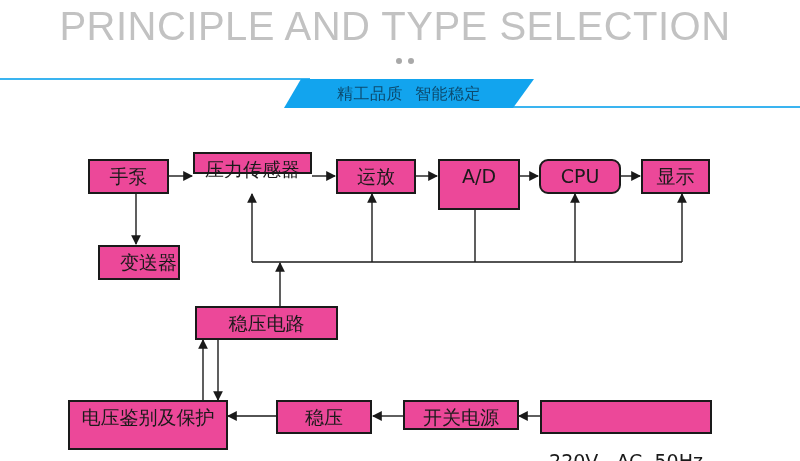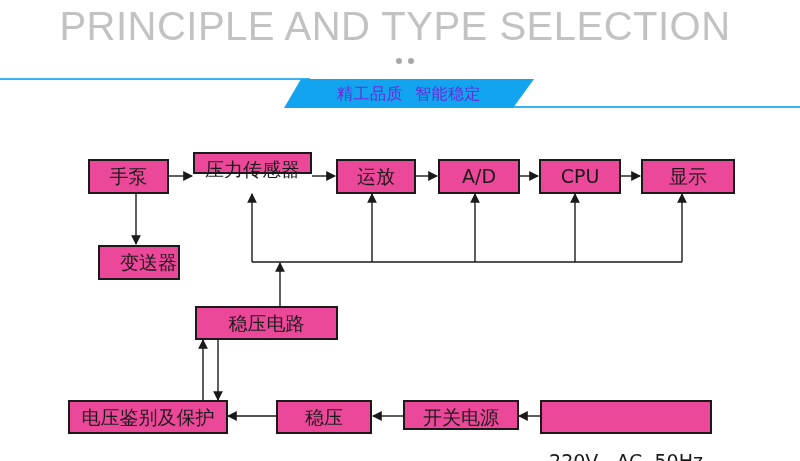--- a/index.html
+++ b/index.html
@@ -10,21 +10,21 @@
               color: #c2c2c2; letter-spacing: 0.5px; line-height: 44px; }
   .title-cn { position: absolute; left: 0; top: 47px; width: 810px; text-align: center;
               font-size: 22px; font-weight: bold; color: #12a4ee; line-height: 30px; }
   .title-cn .dot { display: inline-block; width: 6px; height: 6px; border-radius: 50%;
                    background: #a9a9a9; vertical-align: middle; margin: 0 3px; position: relative; top: -2px; }
   .rule-left { position: absolute; left: 0; top: 78px; width: 310px; height: 2px; background: #3ab4f0; }
   .rule-right { position: absolute; left: 508px; top: 106px; width: 292px; height: 2px; background: #3ab4f0; }
   .banner { position: absolute; left: 284px; top: 79px; width: 250px; height: 29px; }
   .banner svg { position: absolute; left: 0; top: 0; }
   .banner-text { position: absolute; left: 0; top: 0; width: 250px; height: 29px; line-height: 29px;
-                 text-align: center; color: #6d28d9; font-size: 16px; letter-spacing: 0.5px; }
+                 text-align: center; color: #0c4a6e; font-size: 16px; letter-spacing: 0.5px; }
   .banner-text .gap { display: inline-block; width: 12px; }
 
   .diagram { position: absolute; left: 0; top: 0; width: 800px; height: 461px; }
   .box { position: absolute; border: 2px solid #1a1a1a; box-sizing: border-box; background: #ec4899;
          text-align: center; color: #1a1a1a; font-size: 19px; }
   .box span { display: block; line-height: 30px; }
 </style>
 </head>
 <body>
 
@@ -79,36 +79,36 @@
 
 <div class="box" style="left:88px;top:159px;width:81px;height:35px;">
   <span>手泵</span>
 </div>
 <div class="box" style="left:193px;top:152px;width:119px;height:22px;">
   <span>压力传感器</span>
 </div>
 <div class="box" style="left:336px;top:159px;width:80px;height:35px;">
   <span>运放</span>
 </div>
-<div class="box" style="left:438px;top:159px;width:82px;height:35px;">
+<div class="box" style="left:438px;top:159px;width:82px;height:51px;">
   <span>A/D</span>
 </div>
-<div class="box" style="left:539px;top:159px;width:82px;height:35px;">
+<div class="box" style="left:539px;top:159px;width:82px;height:35px;border-radius:9px;">
   <span>CPU</span>
 </div>
-<div class="box" style="left:641px;top:159px;width:94px;height:35px;">
+<div class="box" style="left:641px;top:159px;width:69px;height:35px;">
   <span>显示</span>
 </div>
 <div class="box" style="left:98px;top:245px;width:82px;height:35px;padding-left:19px;">
   <span>变送器</span>
 </div>
 <div class="box" style="left:195px;top:306px;width:143px;height:34px;">
   <span>稳压电路</span>
 </div>
-<div class="box" style="left:68px;top:400px;width:160px;height:34px;">
+<div class="box" style="left:68px;top:400px;width:160px;height:50px;">
   <span>电压鉴别及保护</span>
 </div>
 <div class="box" style="left:276px;top:400px;width:96px;height:34px;">
   <span>稳压</span>
 </div>
 <div class="box" style="left:403px;top:400px;width:116px;height:30px;">
   <span>开关电源</span>
 </div>
 <div class="box" style="left:540px;top:400px;width:172px;height:34px;white-space:pre;">
   <span>220V   AC  50Hz</span>

